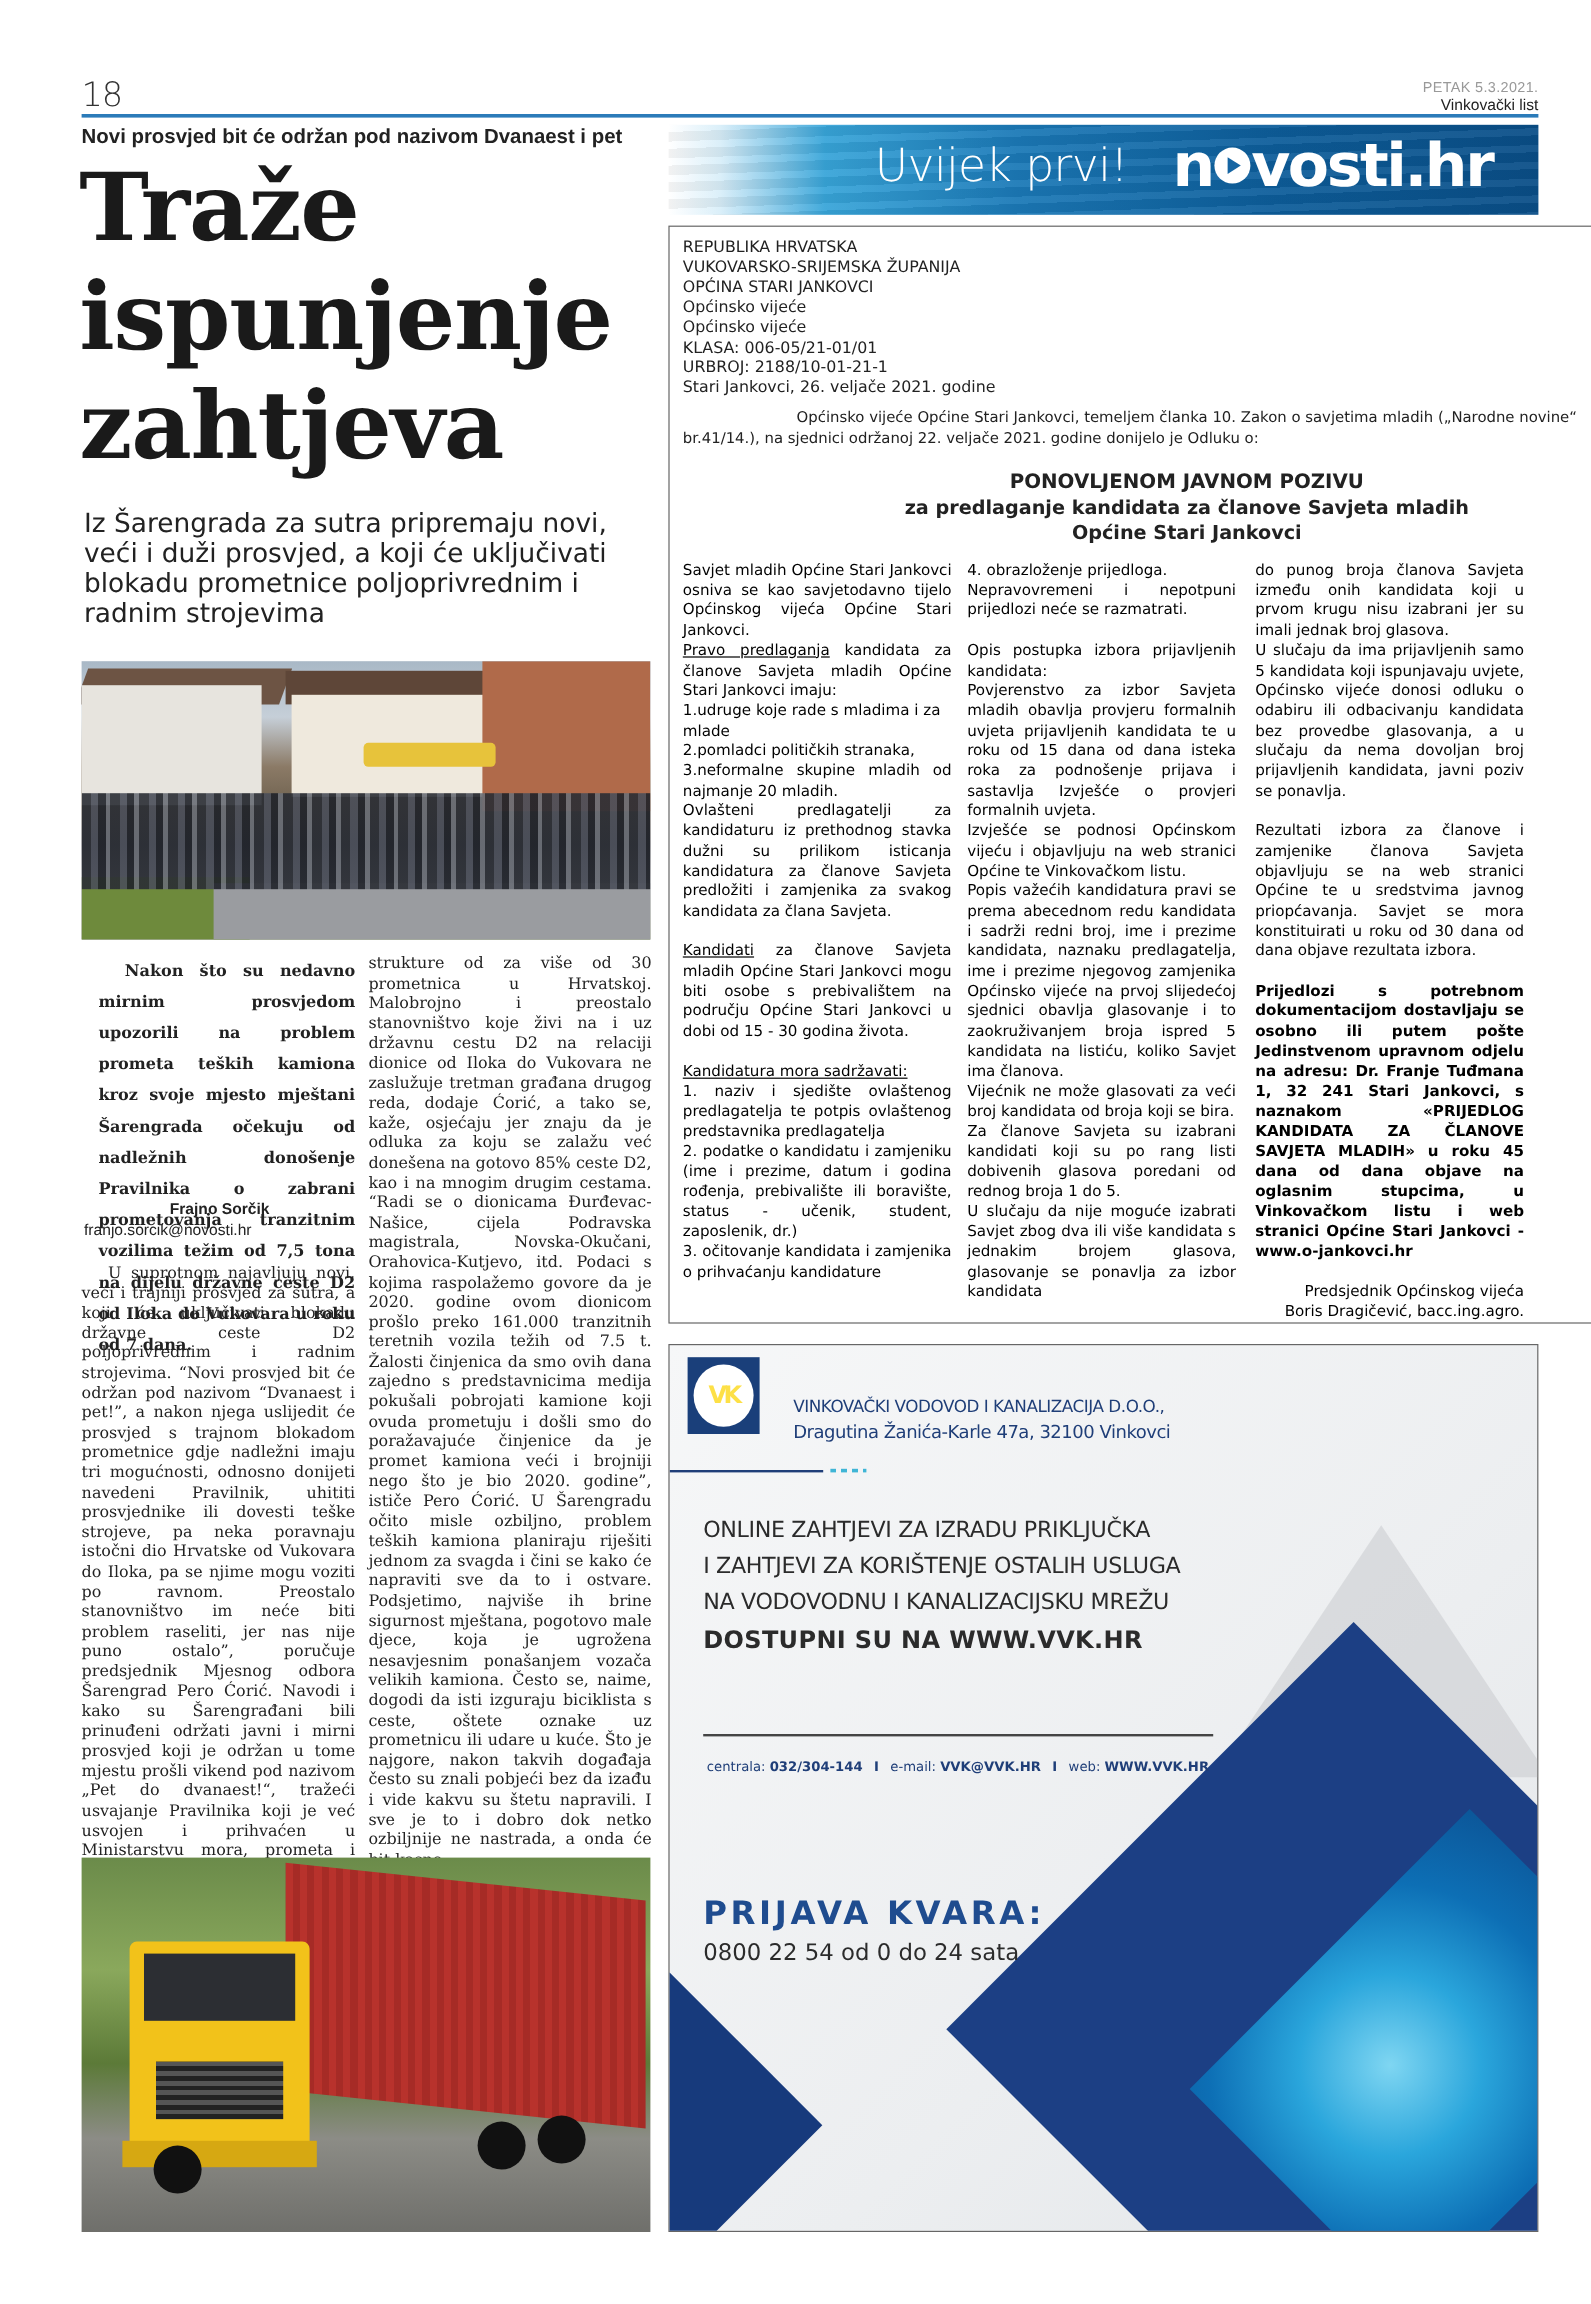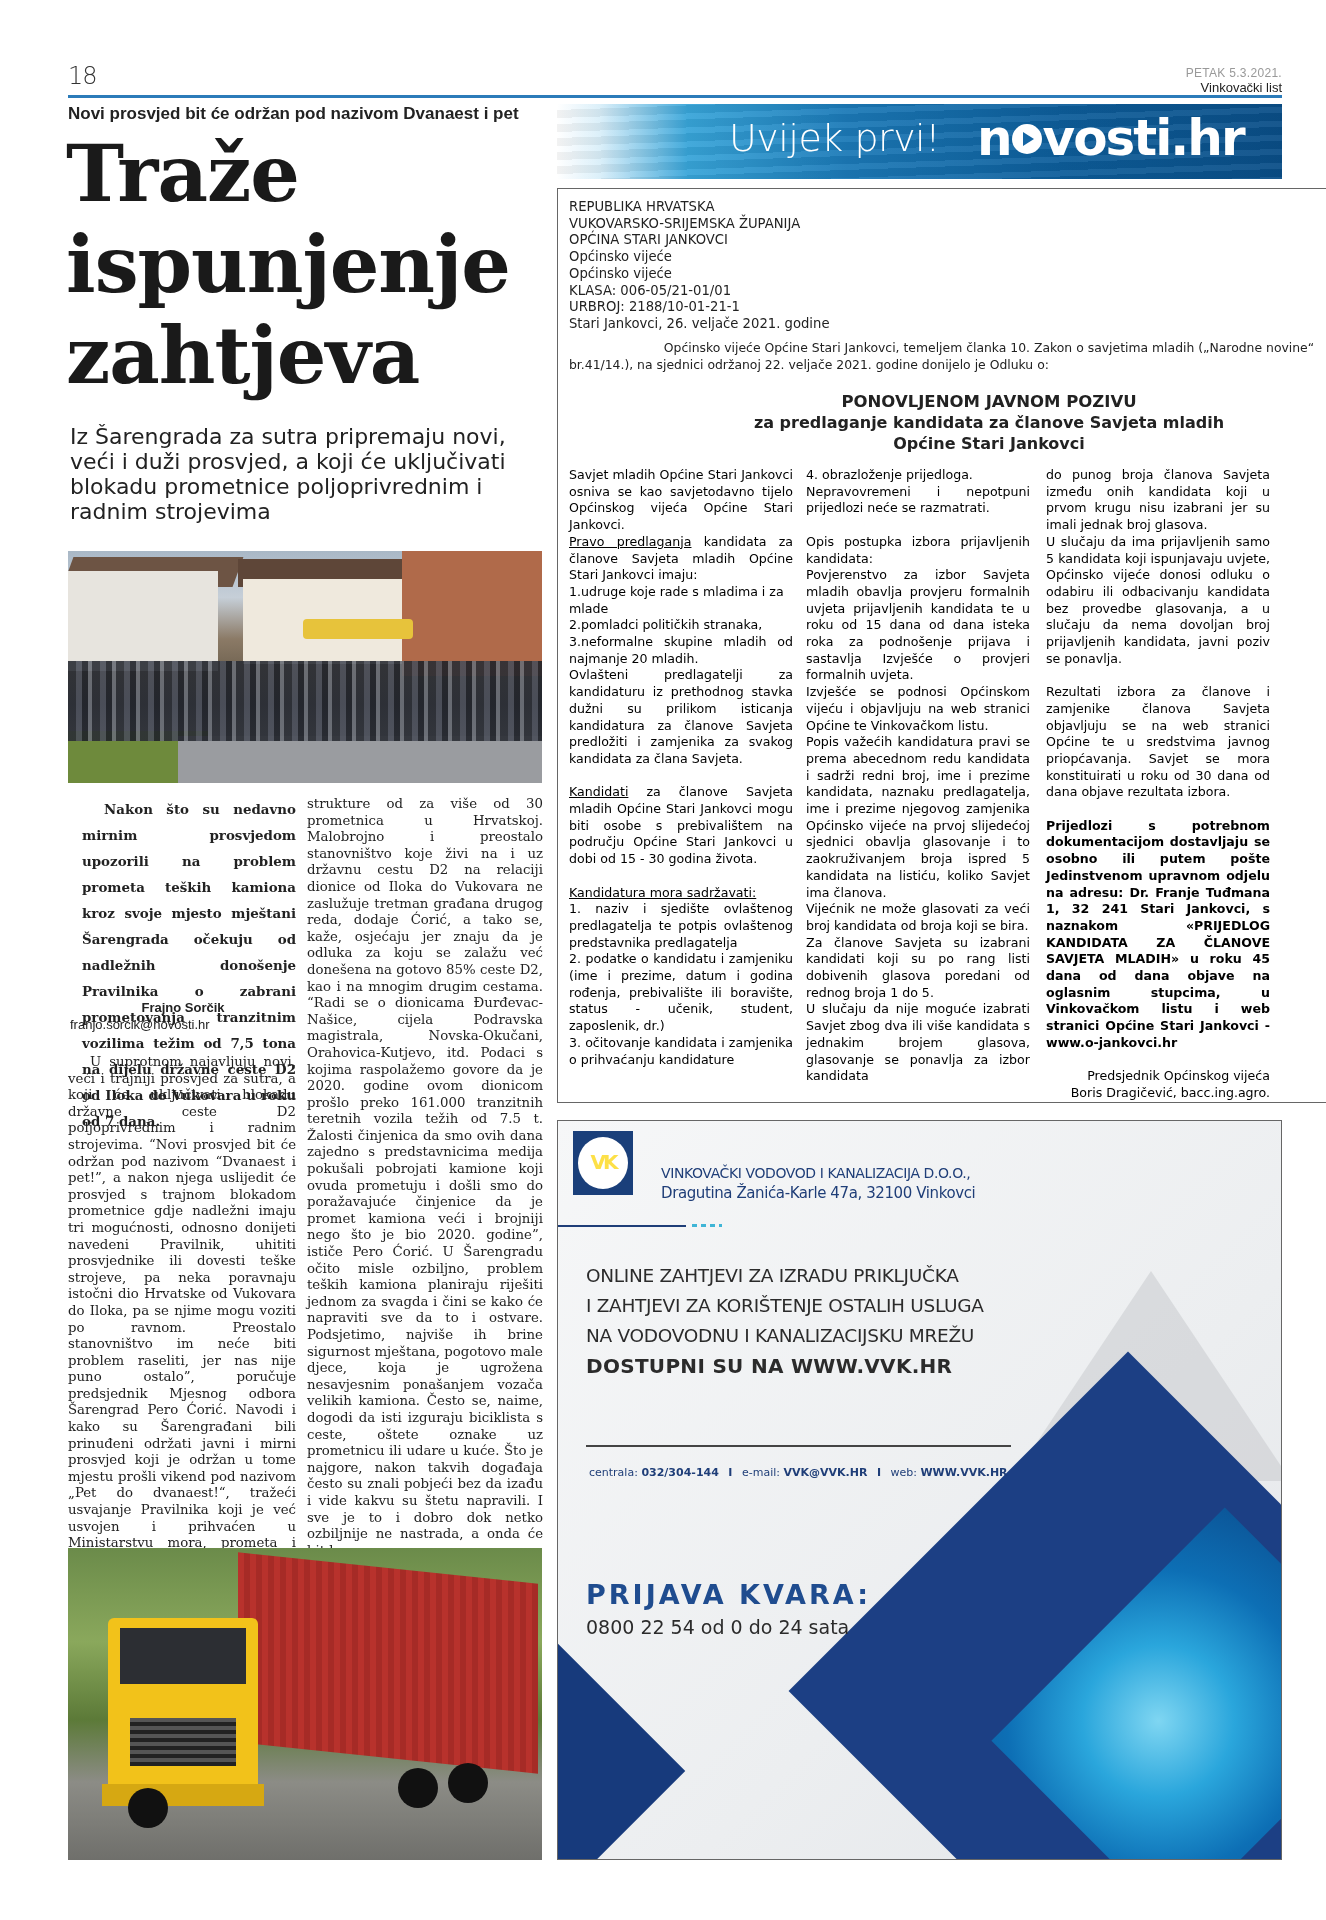--- a/index.html
+++ b/index.html
@@ -1,19 +1,19 @@
 <!DOCTYPE html>
 <html><head>
 <meta charset="utf-8">
 <style>
   * { box-sizing: border-box; margin: 0; padding: 0; }
   html, body { width: 1326px; height: 1920px; background: #fff; overflow: hidden; }
   body { position: relative; font-family: "Liberation Sans", sans-serif; color: #222; }
 
-  .page-num { position: absolute; left: 68px; top: 62px; font-family: "DejaVu Sans", sans-serif; font-weight: 200; font-size: 24px; color: #333; letter-spacing: -1px; }
+  .page-num { position: absolute; left: 68px; top: 62px; font-family: "DejaVu Sans", sans-serif; font-weight: 200; font-size: 28px; color: #333; letter-spacing: -1px; }
   .date-block { position: absolute; right: 44px; top: 66px; text-align: right; }
   .date-block .date { font-size: 12px; color: #999; letter-spacing: 0.3px; }
   .date-block .paper { font-size: 13px; color: #222; }
   .top-rule { position: absolute; left: 68px; right: 44px; top: 95px; height: 3px; background: #2b7bb9; }
 
   .kicker { position: absolute; left: 68px; top: 104px; font-weight: bold; font-size: 17px; color: #222; }
   .headline { position: absolute; left: 66px; top: 128px; width: 490px; font-family: "DejaVu Serif", serif; font-weight: bold; font-size: 78px; line-height: 91px; color: #1a1a1a; letter-spacing: -1px; }
   .subhead { position: absolute; left: 70px; top: 424px; width: 480px; font-family: "DejaVu Sans", sans-serif; font-size: 22px; line-height: 25px; color: #222; }
 
   .photo-protest { position: absolute; left: 68px; top: 551px; width: 474px; height: 232px; overflow: hidden; background: linear-gradient(180deg, #a9b8c6 0%, #c6cfd8 20%, #8b7a66 38%, #6f6250 52%, #4a4a4e 66%, #7d7f84 80%, #6f7a5b 100%); }

